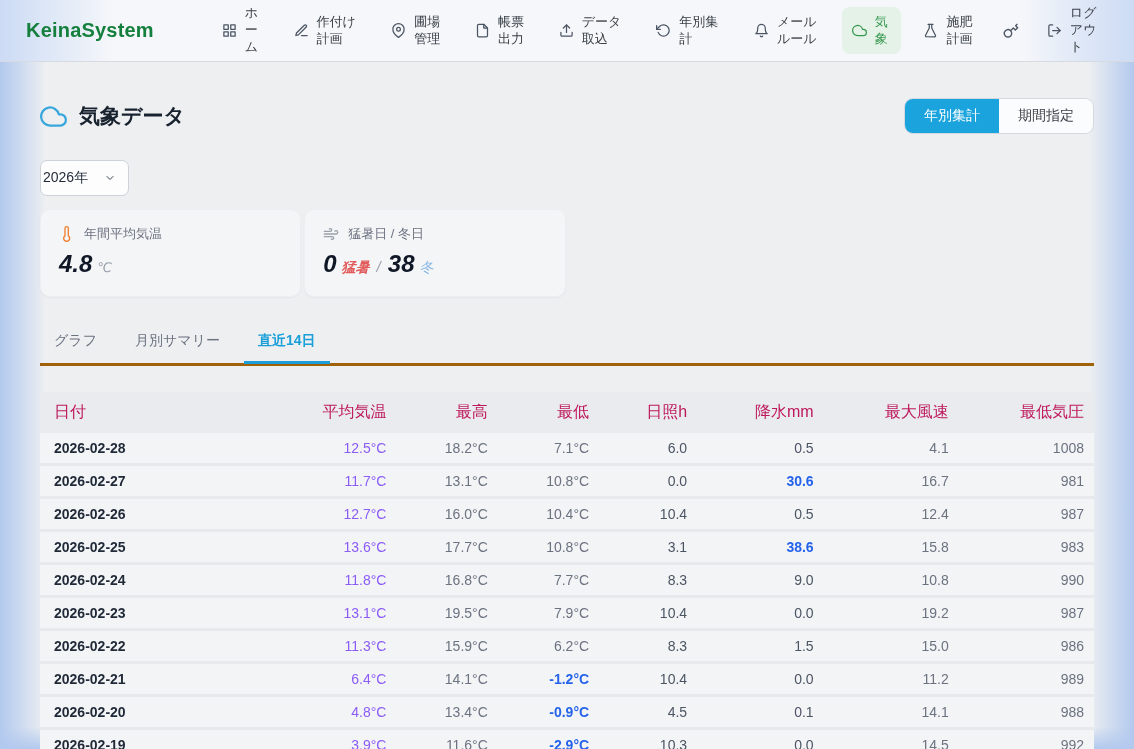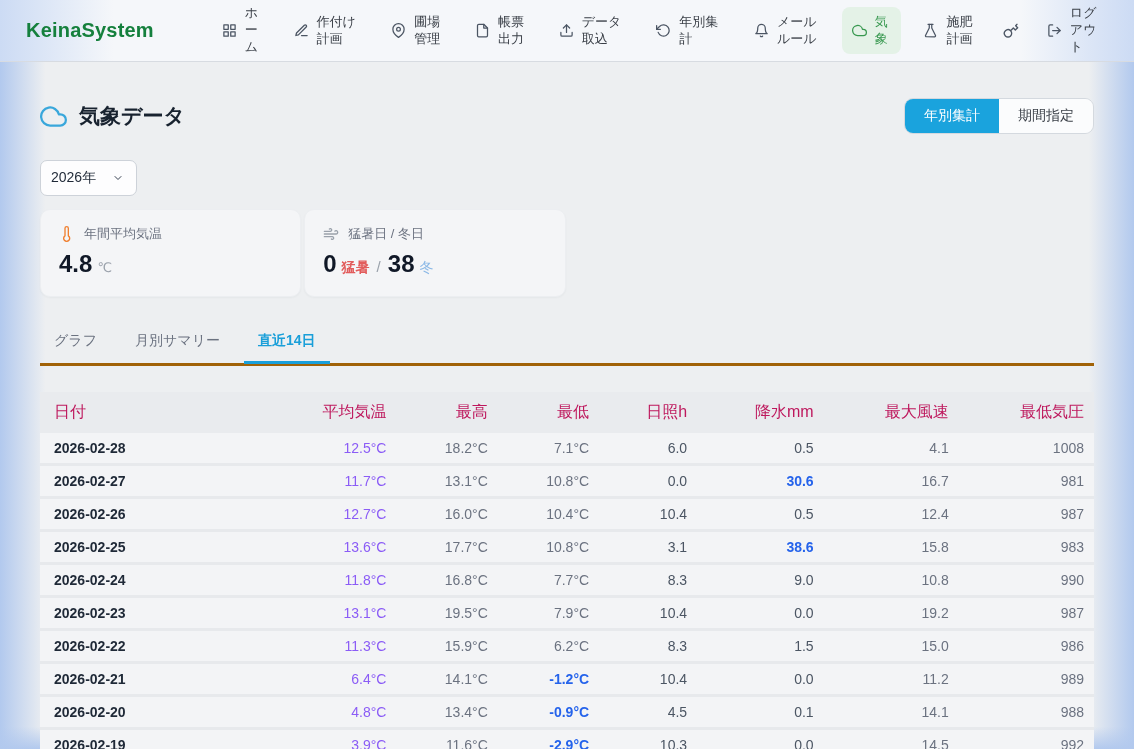--- a/index.html
+++ b/index.html
@@ -39,31 +39,31 @@
   .title-left .ticon { width:27px; height:27px; color:#39a7db; }
   h1 { font-size:21px; font-weight:bold; color:#18222f; }
 
   .toggle-group { display:flex; border-radius:9px; overflow:hidden; border:1px solid #d4d9df; }
   .toggle-btn { font-size:14px; padding:8px 19px; cursor:pointer; background:#fbfcfd; color:#3b4048; border:none;
                 font-family:inherit; }
   .toggle-btn.on { background:#1aa3dd; color:#fff; }
 
   .select-row { margin-top:26px; }
   .year-select { display:inline-flex; align-items:center; gap:16px; background:#fdfdfe; border:1px solid #cdd2d9;
-                 border-radius:7px; padding:8px 12px 8px 10px; font-size:14px; color:#1f2937; cursor:pointer; }
+                 border-radius:7px; padding:8px 12px 8px 2px; font-size:14px; color:#1f2937; cursor:pointer; }
   .year-select .cicon { width:12px; height:12px; color:#374151; stroke-width:3; }
 
   
   .cards { margin-top:13px; display:grid; grid-template-columns:repeat(4,1fr); gap:3px; }
   .card { background:#f4f5f7; border:1px solid #eceef1; border-radius:10px; padding:15px 18px 14px 18px; height:88px;
           box-shadow:0 1px 2px rgba(30,40,60,.04); }
   .card-head { display:flex; align-items:center; gap:9px; font-size:13px; color:#6b7280; }
   .card-head .sicon { width:16px; height:16px; }
   .i-thermo { color:#f07f2f; } .i-drop { color:#5b9bd5; } .i-sun { color:#f0b429; } .i-wind { color:#9aa1ab; }
-  .card-value { margin-top:7px; display:flex; align-items:baseline; gap:5px; }
+  .card-value { margin-top:7px; display:flex; align-items:baseline; gap:5px;font-style:italic; }
   .card-value .val { font-size:24px; font-weight:bold; color:#101827; }
   .card-value .unit { font-size:13px; color:#9aa1ab; }
   .hotlab { font-size:14px; font-weight:bold; color:#e25c5c; }
   .sep    { font-size:15px; color:#9aa1ab; margin:0 2px; }
   .coldlab{ font-size:14px; color:#8ab8e6; }
 
   
   .tabs { margin-top:26px; display:flex; gap:10px; border-bottom:3px solid #a16207; }
   .tab { font-size:14px; color:#6b7280; padding:9px 14px 11px 14px; cursor:pointer; border-bottom:3px solid transparent;
          margin-bottom:-1px; }

